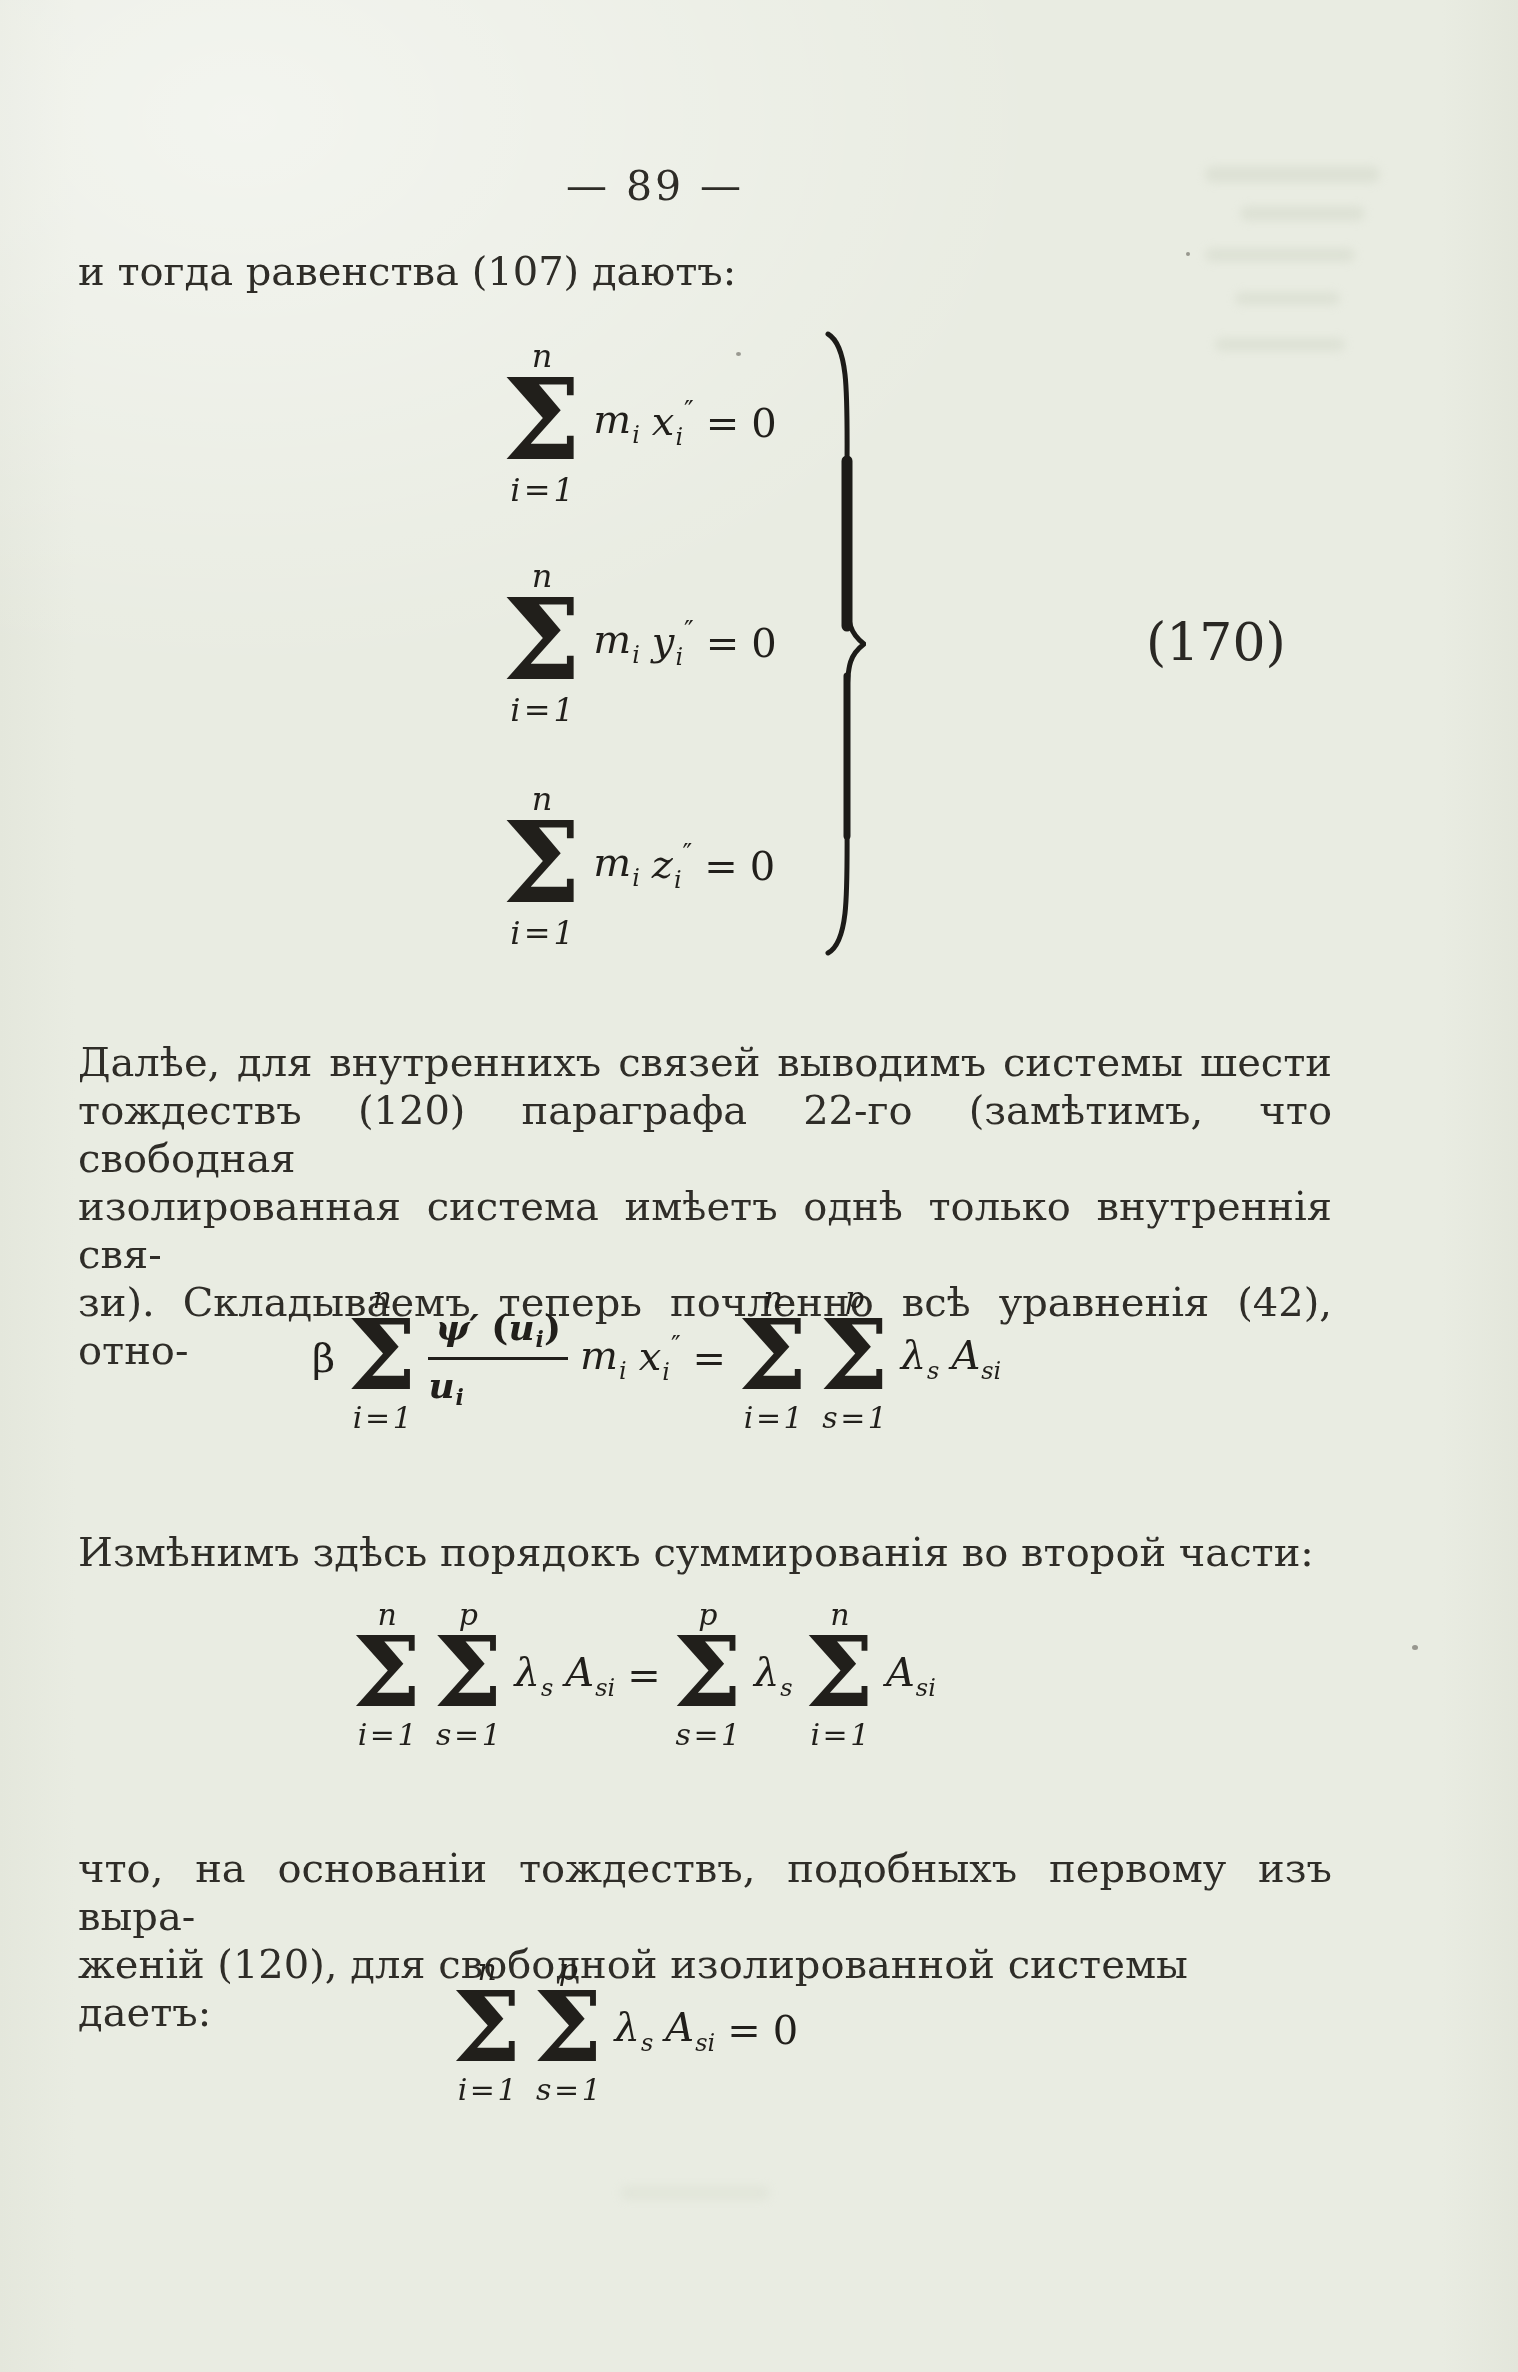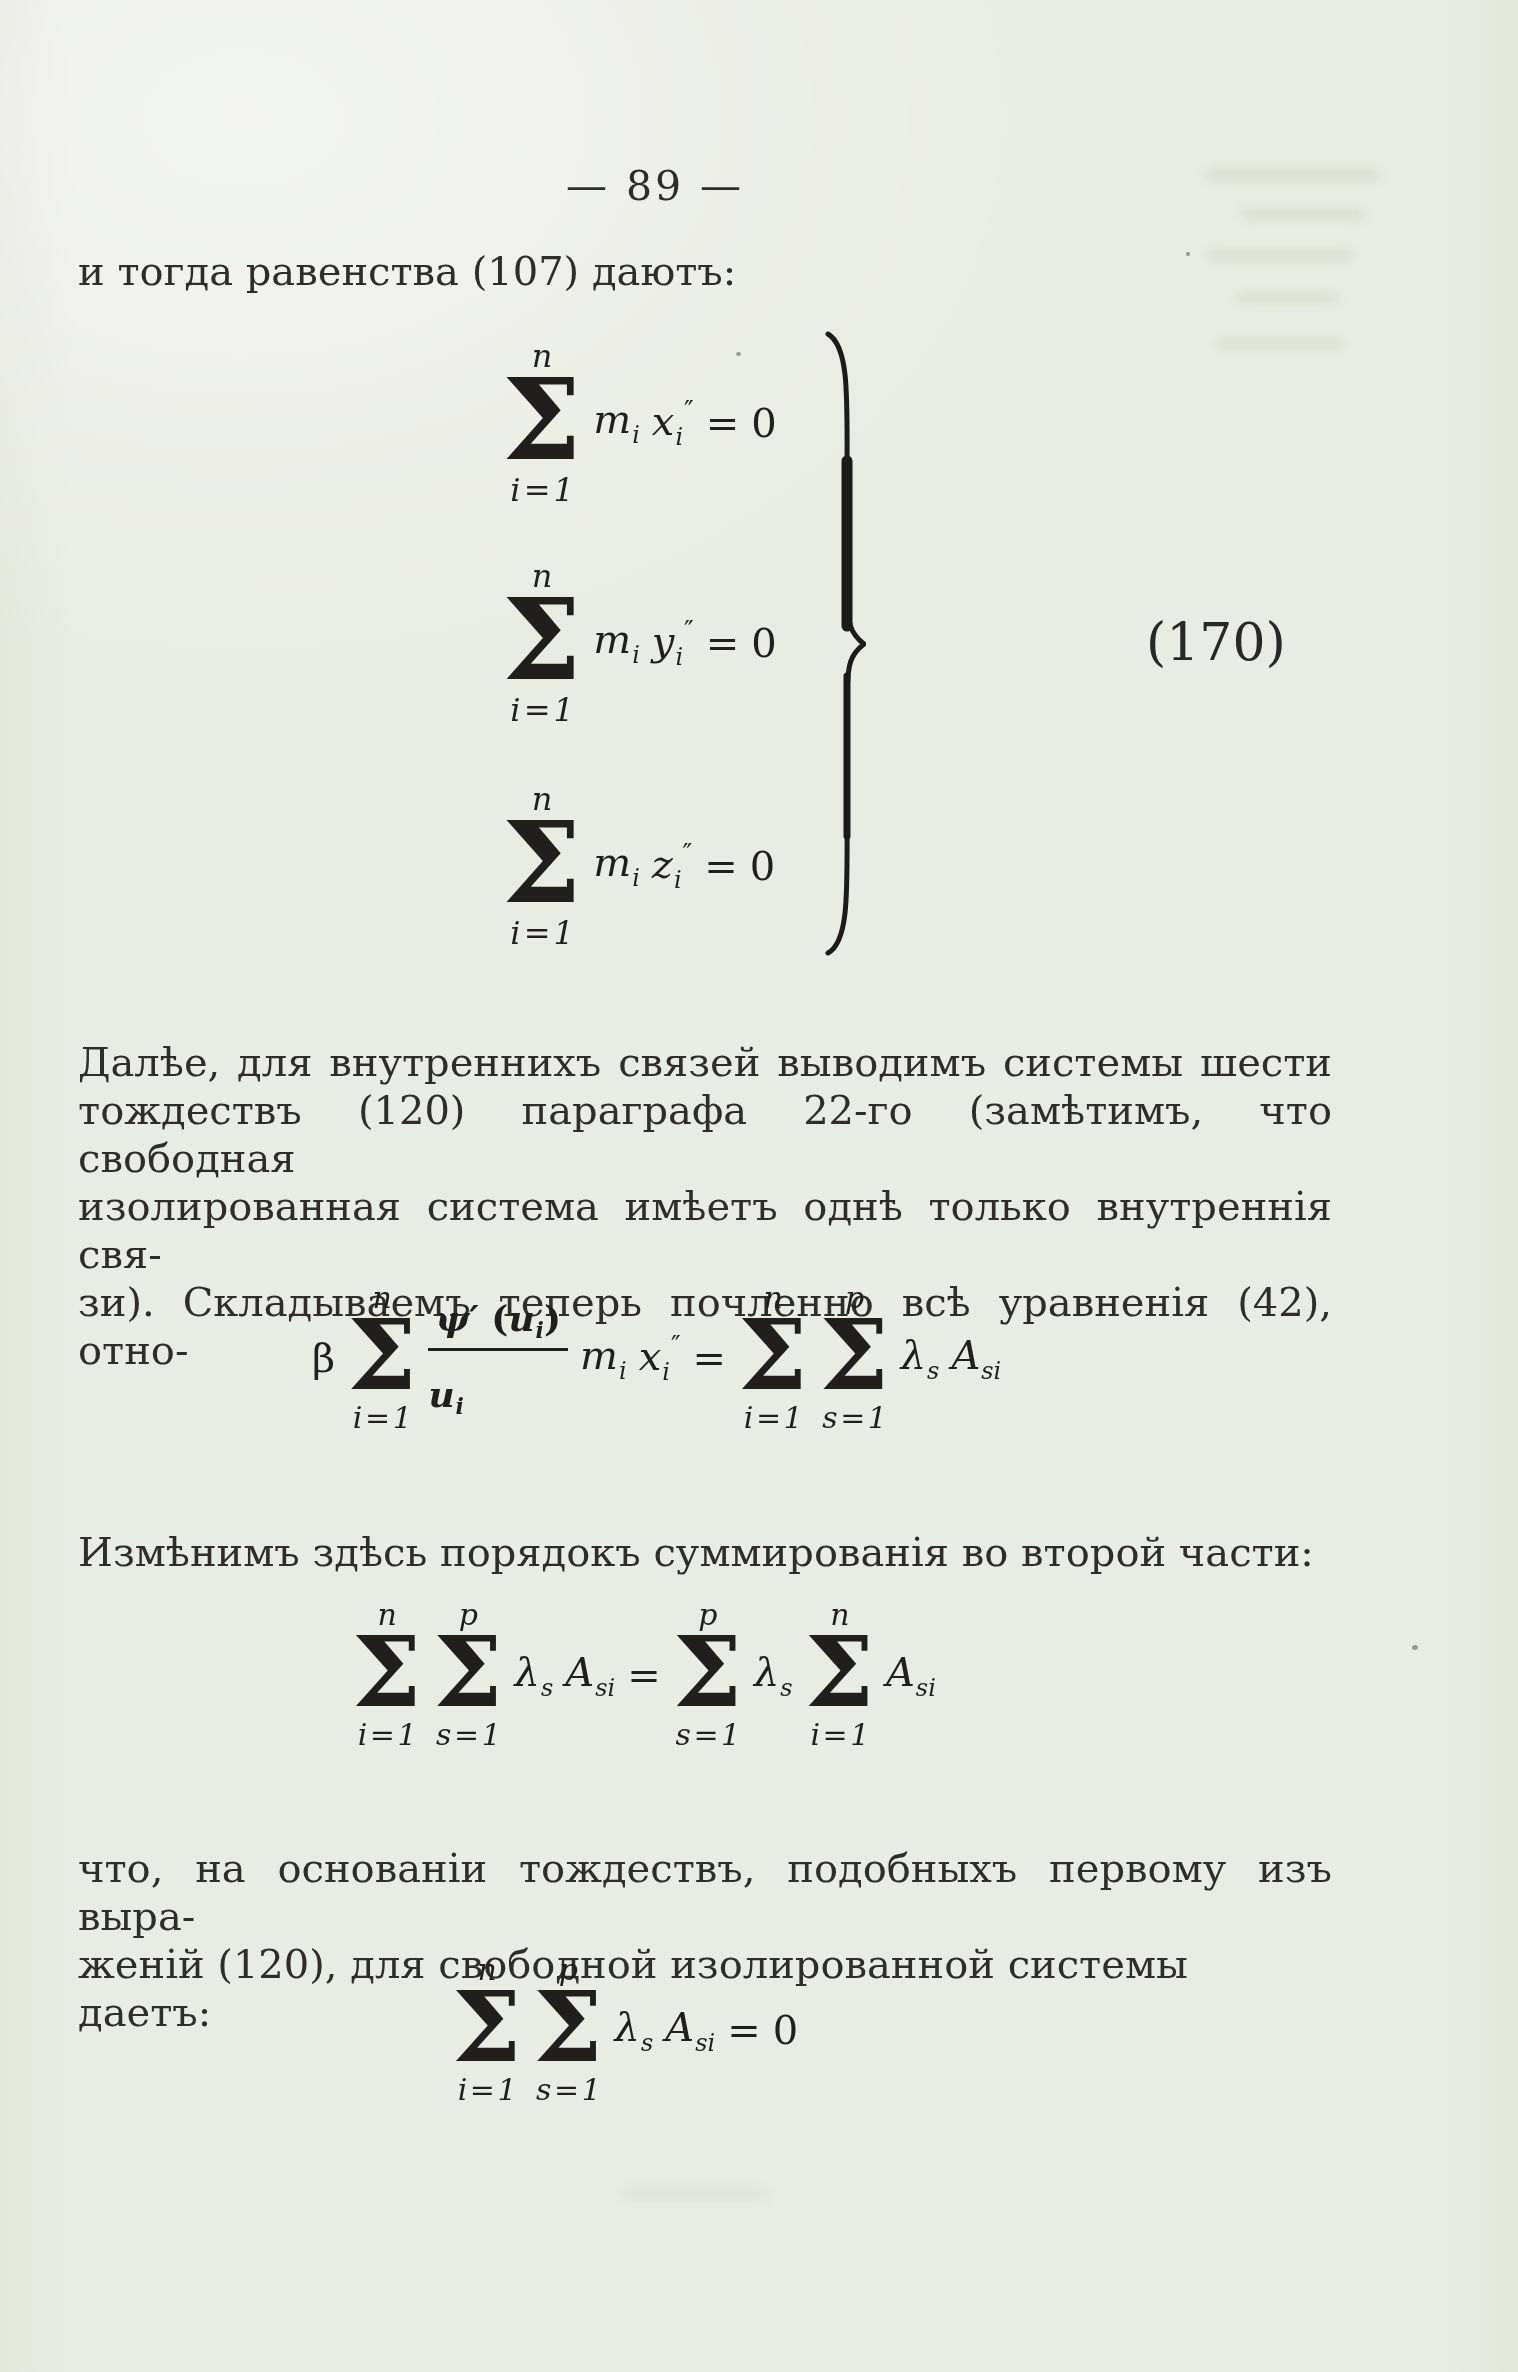--- a/index.html
+++ b/index.html
@@ -27,21 +27,21 @@
   .bigsum{display:inline-flex;flex-direction:column;align-items:center;}
   .lim{font-size:32px;font-style:italic;line-height:1;letter-spacing:-1px;word-spacing:-5px;white-space:nowrap;}
   .up{margin-bottom:3px;} .lo{margin-top:9px;}
   .sig{font-weight:700;font-size:112px;line-height:.8;font-style:normal;}
   .sm .sig{font-size:98px;} .sm .lim{font-size:30px;}
   .term{white-space:nowrap;}
   .sb{font-size:24px;font-style:italic;vertical-align:-10px;margin-left:1px;}
   .sup{font-size:26px;vertical-align:16px;margin-left:1px;}
   .frac{display:inline-flex;flex-direction:column;align-items:flex-start;font-size:36px;line-height:1.12;font-weight:bold;}
   .frac .num{padding:0 7px 5px;border-bottom:3px solid #211f1b;}
-  .frac .den{padding-top:23px;}
+  .frac .den{padding-top:5px;}
   .frac .sb{font-size:22px;vertical-align:-7px;}
   .r1{top:340px;left:502px;} .r2{top:560px;left:502px;} .r3{top:783px;left:502px;}
   .eqbeta{top:1283px;left:312px;}
   .eqswap{top:1600px;left:352px;}
   .eqfinal{top:1955px;left:452px;}
   .brace{position:absolute;left:820px;top:331px;}
   .lbl170{position:absolute;left:1146px;top:612px;font-size:52px;color:#2a2824;}
 
   
   .smudge{position:absolute;background:#ccd2c2;opacity:.4;filter:blur(5px);border-radius:8px;}

